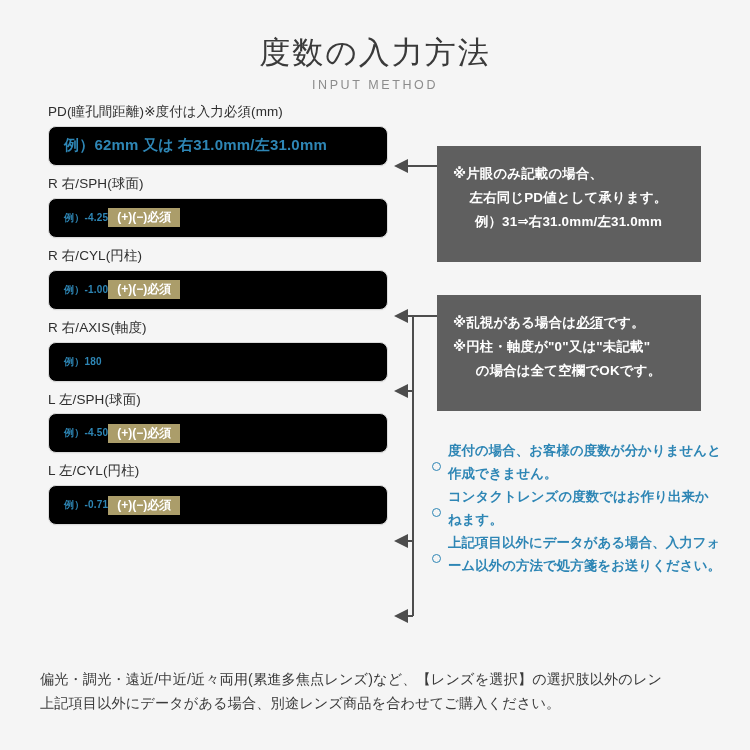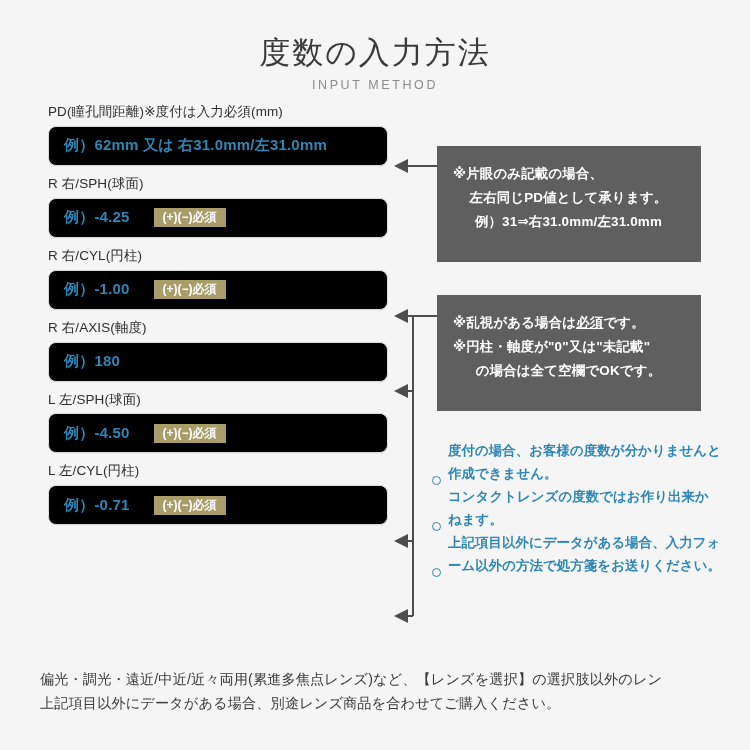--- a/index.html
+++ b/index.html
@@ -67,29 +67,29 @@
     background: #000000;
     border: 1px solid #dadada;
     border-radius: 8px;
     display: flex;
     align-items: center;
     padding-left: 15px;
     box-shadow: 0 1px 1px rgba(0,0,0,0.03);
     text-align: center;
   }
   .field-value {
-    font-size: 15px;
+    font-size: 10px;
     font-weight: bold;
     color: #2e86b5;
     letter-spacing: 0.2px;
     white-space: nowrap;
   }
   .field-value.small { font-size: 15px; }
   .badge {
-    margin-left: 24px;
+    margin-left: 0;
     background: #ab9d6a;
     color: #ffffff;
     font-size: 12px;
     font-weight: bold;
     padding: 3px 9px 4px 9px;
     line-height: 1;
     white-space: nowrap;
   }
 
   
@@ -114,21 +114,21 @@
 
   
   .bullet-list {
     position: absolute;
     left: 432px;
     top: 440px;
     width: 290px;
   }
   .bullet-item {
     display: flex;
-    align-items: flex-end;
+    align-items: center;
     margin-bottom: 1px;
   }
   .bullet-mark {
     flex: 0 0 auto;
     width: 7px;
     height: 7px;
     border: 1.6px solid #2e86b5;
     border-radius: 50%;
     margin-top: 8px;
     margin-right: 7px;

